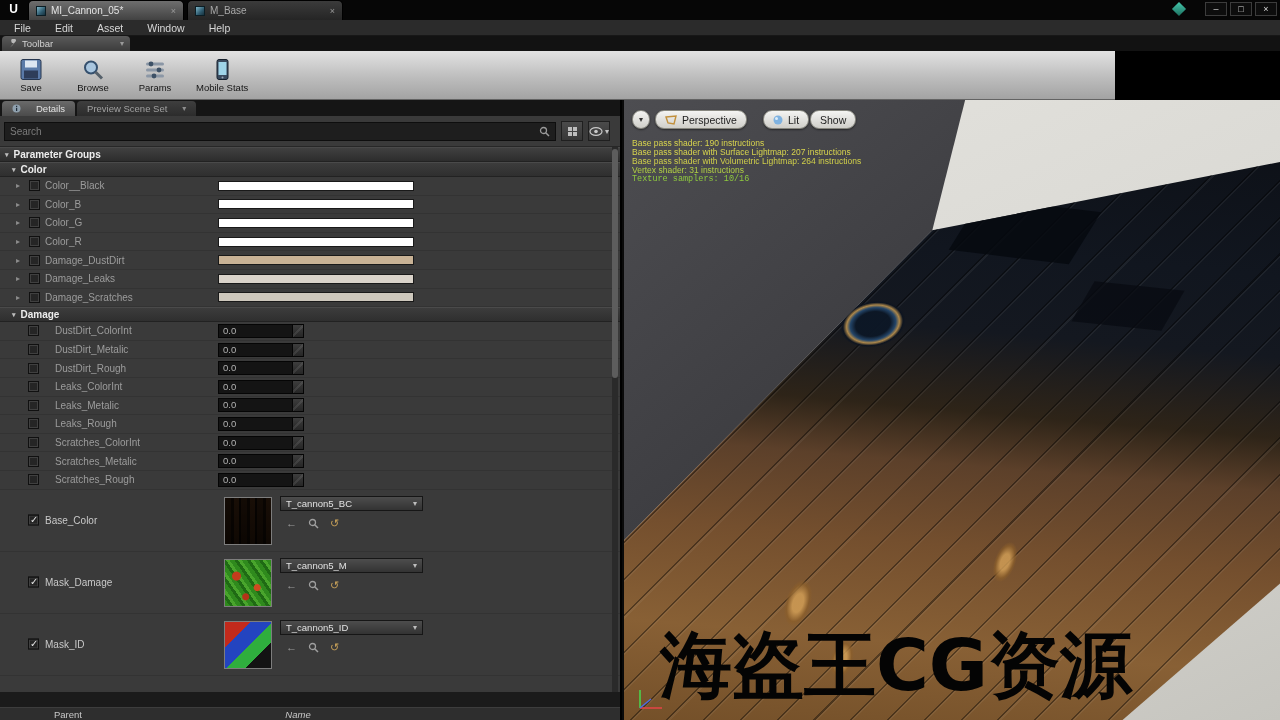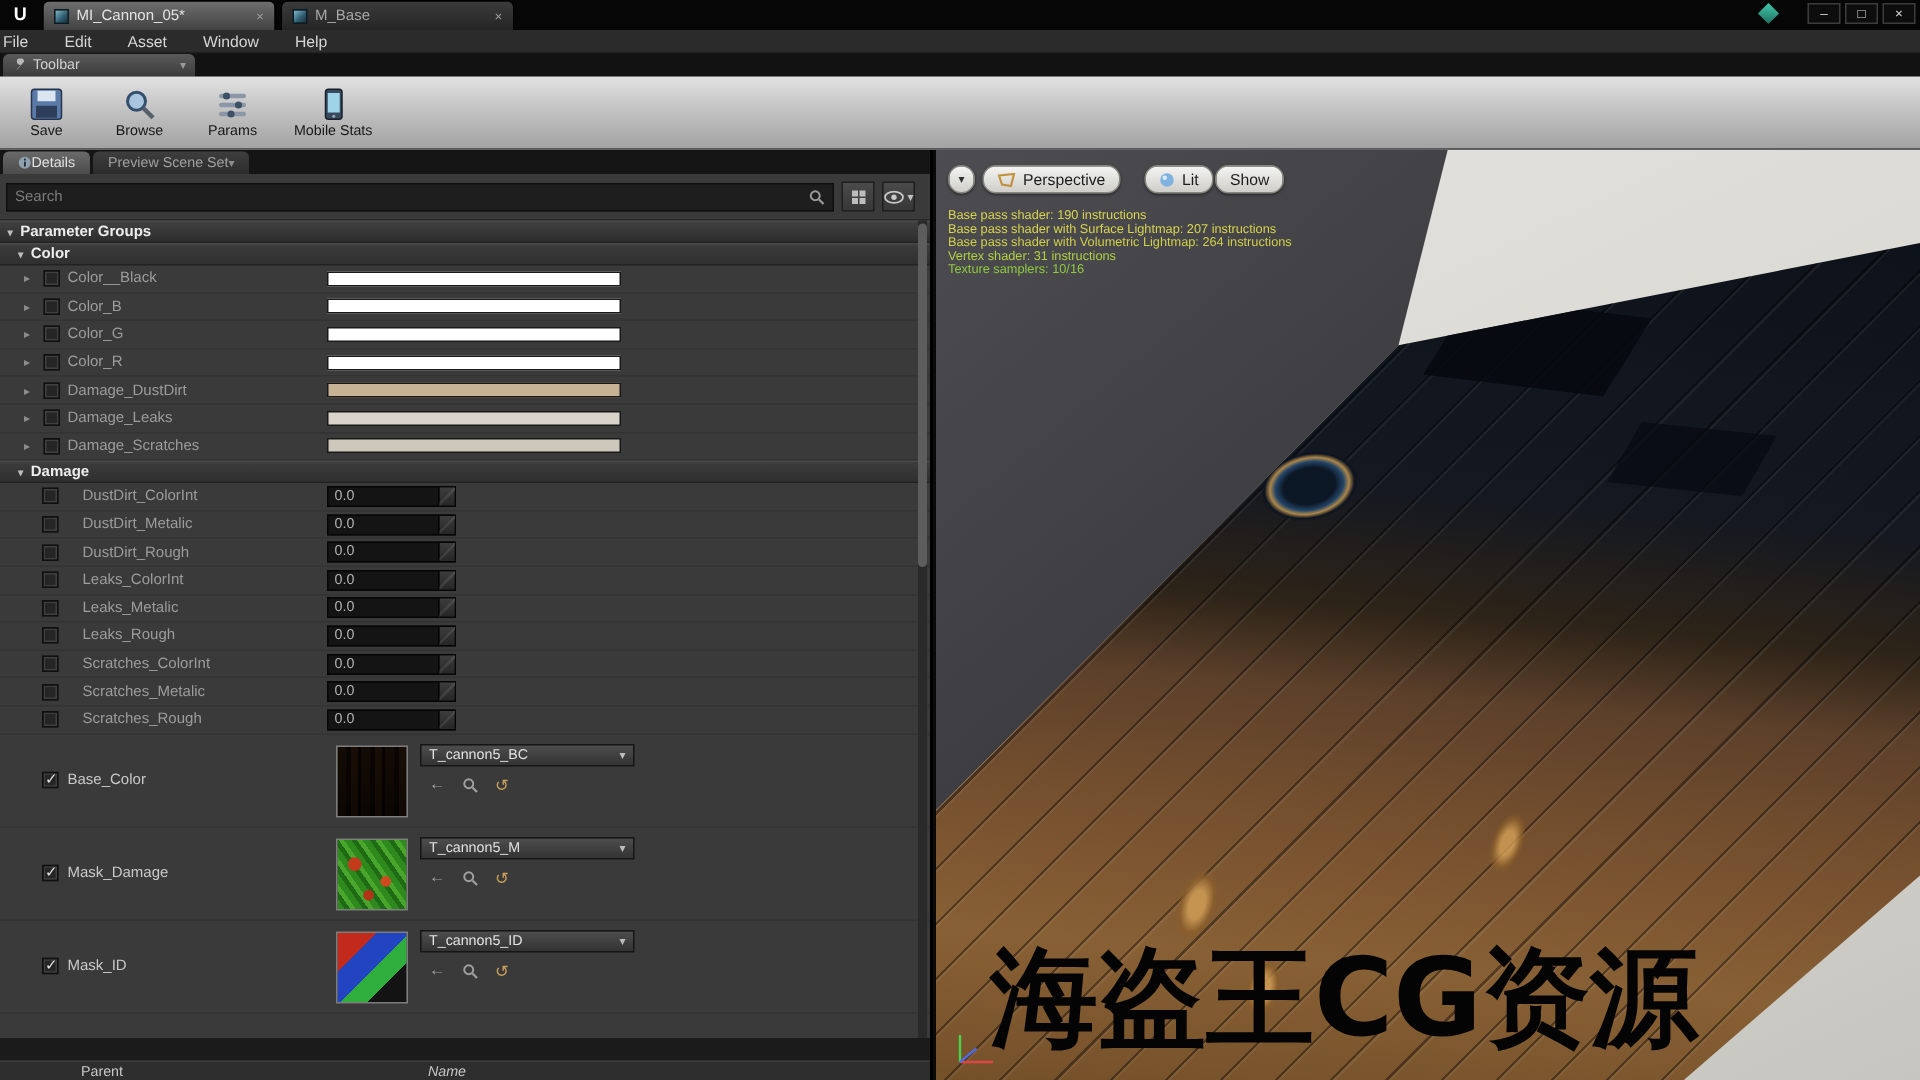--- a/index.html
+++ b/index.html
@@ -20,42 +20,42 @@
   .tab-label { white-space:nowrap; overflow:hidden; text-overflow:ellipsis; flex:1; }
   .tab-close { color:#9a9a9a; font-size:9px; flex:none; }
   .sys-icon { position:absolute; right:96px; top:4px; width:10px; height:10px;
     background:linear-gradient(135deg,#45c9ad,#1c6e5e); transform:rotate(45deg); }
   .win-controls { position:absolute; right:3px; top:2px; display:flex; gap:3px; }
   .win-btn { width:22px; height:14px; border:1px solid #3c3c3c; background:#0d0d0d; color:#d8d8d8;
     font-size:9px; line-height:12px; text-align:center; }
 
   
   .menubar { position:absolute; left:0; top:20px; width:1280px; height:16px; background:#2b2b2b;
-    border-bottom:1px solid #171717; display:flex; align-items:center; gap:24px; padding-left:2px;
+    border-bottom:1px solid #171717; display:flex; align-items:center; gap:24px; padding-left:14px;
     font-size:10.5px; color:#d6d6d6; }
 
   
   .tabstrip { position:absolute; left:0; top:36px; width:1280px; height:15px; background:#121212; }
   .toolbar-tab { position:absolute; left:2px; top:0; height:15px; width:128px;
     background:linear-gradient(#5a5a5a,#3c3c3c); border-radius:4px 4px 0 0;
     display:flex; align-items:center; gap:4px; padding:0 6px; font-size:9.5px; color:#d2d2d2; }
   .toolbar-tab .caret { margin-left:auto; color:#9a9a9a; font-size:8px; }
 
   
-  .toolbar { position:absolute; left:0; top:51px; width:1280px; height:49px;
+  .toolbar { position:absolute; left:0; top:51px; width:1115px; height:49px;
     background:linear-gradient(#e2e2e2,#bdbdbd 55%,#a3a3a3); border-bottom:1px solid #636363;
     display:flex; align-items:center; gap:20px; padding-left:10px; }
   .tool-btn { display:flex; flex-direction:column; align-items:center; gap:1px;
     font-size:9.5px; color:#161616; min-width:42px; }
 
   
   .left-pane { position:absolute; left:0; top:100px; width:620px; bottom:0; background:#1b1b1b; }
   .details-tabs { position:absolute; left:0; top:0; width:620px; height:16px; background:#151515;
     display:flex; align-items:flex-end; gap:2px; padding-left:2px; }
-  .d-tab { height:15px; display:flex; align-items:center; gap:0; padding:0 10px;
+  .d-tab { height:15px; display:flex; align-items:center; gap:15px; padding:0 10px;
     border-radius:4px 4px 0 0; font-size:9.5px; }
   .d-tab.active { background:linear-gradient(#6a6a6a,#4b4b4b); color:#e2e2e2; }
   .d-tab.inactive { background:linear-gradient(#3e3e3e,#2c2c2c); color:#a0a0a0; }
   .search-row { position:absolute; left:0; top:16px; width:620px; height:31px; background:#3a3a3a;
     border-bottom:1px solid #272727; display:flex; align-items:center; padding:0 4px; gap:5px; }
   .search-box { width:552px; height:19px; background:#1e1e1e; border:1px solid #0e0e0e;
     display:flex; align-items:center; padding:0 5px; gap:4px; }
   .search-box input { flex:1; background:transparent; border:none; outline:none; color:#c4c4c4;
     font-size:10px; font-family:"Liberation Sans",sans-serif; }
   .search-box input::placeholder { color:#7b7b7b; }
@@ -542,21 +542,21 @@
     <div class="vp-orn orn1"></div>
     <div class="vp-orn orn2"></div>
     <div class="vp-orn orn3"></div>
   </div>
 
   <div class="vp-stats">
     <div style="color: rgb(216, 212, 78);">Base pass shader: 190 instructions</div>
     <div style="color: rgb(216, 212, 78);">Base pass shader with Surface Lightmap: 207 instructions</div>
     <div style="color: rgb(208, 207, 74);">Base pass shader with Volumetric Lightmap: 264 instructions</div>
     <div style="color: rgb(178, 207, 68);">Vertex shader: 31 instructions</div>
-    <div style="color: rgb(143, 202, 62);">Texture samplers: 10/16</div>
+    <div style="color: rgb(143, 202, 62); font-family: Liberation Mono, monospace;">Texture samplers: 10/16</div>
   </div>
 
   <div class="vpb vpb-dd">
     <span>▾</span>
   </div>
   <div class="vpb vpb-persp">
     <svg width="12" height="10" viewBox="0 0 12 10">
       <path d="M1 2 L11 1 L9 9 L3 8 Z" fill="none" stroke="#c2903c" stroke-width="1.4"></path>
     </svg>
     <span>Perspective</span>

